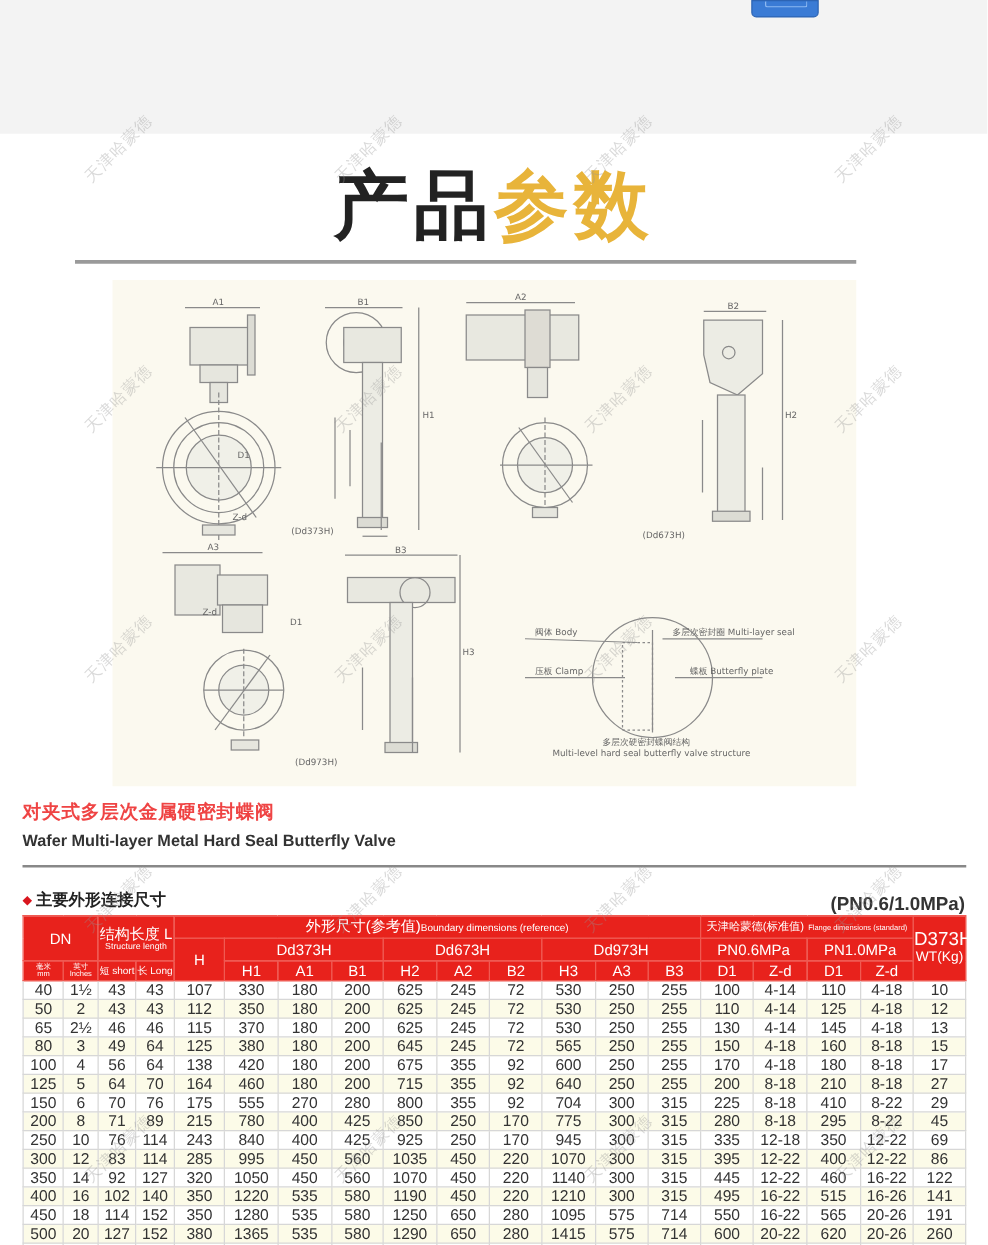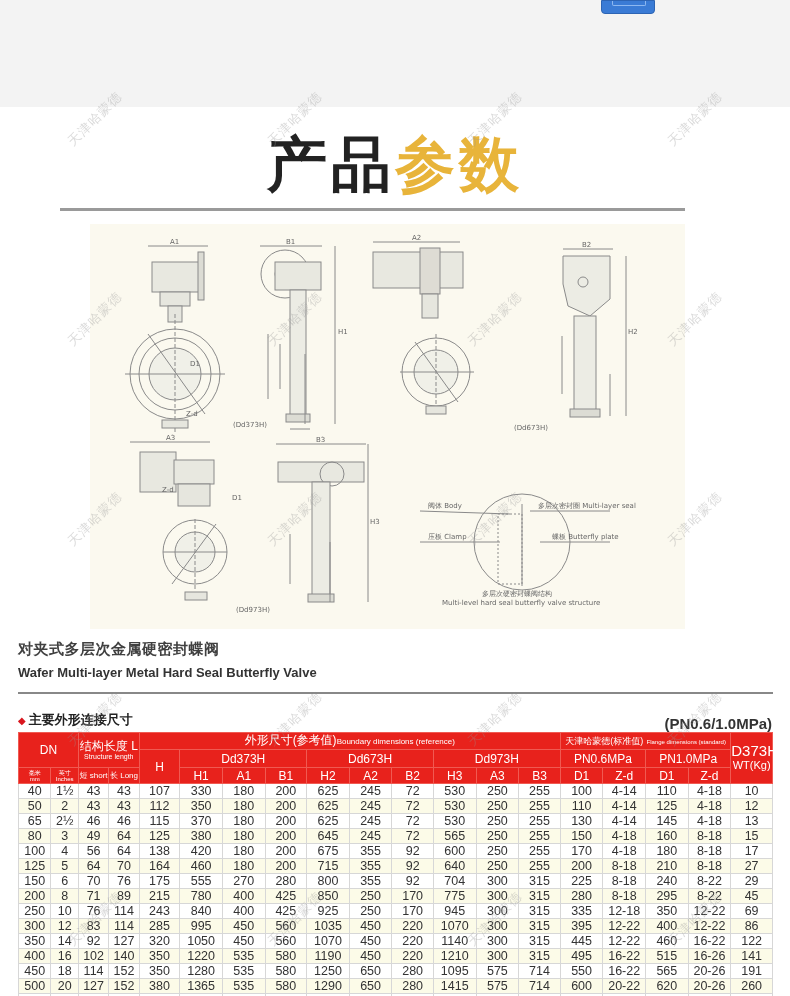--- a/index.html
+++ b/index.html
@@ -12,21 +12,21 @@
 
   .title-wrap { position: absolute; left: 0; top: 130px; width: 790px; text-align: center; font-size: 60px; font-weight: bold; letter-spacing: 4px; line-height: 70px; }
   .title-black { color: #222222; text-align: right; }
   .title-gold { color: #e8b43a; }
   .title-rule-2 { position: absolute; left: 60px; top: 208px; width: 393px; height: 3px; background: #9a9a9a; }
 
   .drawing-area { position: absolute; left: 90px; top: 224px; width: 595px; height: 405px; background: #fbf9ef; }
   .drawing-area svg { position: absolute; left: 0; top: 0; }
   .dim-label { font-family: "DejaVu Sans", sans-serif; font-size: 7px; fill: #666; }
 
-  .product-cn { position: absolute; left: 18px; top: 640px; font-size: 15px; font-weight: bold; color: #404040; letter-spacing: 0.5px; }
+  .product-cn { position: absolute; left: 18px; top: 640px; font-size: 15px; font-weight: bold; color: #ef4444; letter-spacing: 0.5px; }
   .product-en { position: absolute; left: 18px; top: 665px; font-size: 13px; font-weight: bold; color: #333; }
   .section-rule { position: absolute; left: 18px; top: 692px; width: 755px; height: 2px; background: #888; }
 
   .section-head { position: absolute; left: 18px; top: 711px; font-size: 13px; font-weight: bold; color: #222; display: flex; align-items: center; }
   .diamond { color: #d9161e; font-size: 10px; margin-right: 3px; }
   .section-head .en { margin-left: 10px; }
   .pressure-note { position: absolute; right: 18px; top: 715px; font-size: 15px; font-weight: bold; color: #333; }
 
   table.dims { position: absolute; left: 18px; top: 732px; width: 755px; border-collapse: collapse; table-layout: fixed; font-size: 12px; }
   table.dims th { background: #e8221c; color: #ffffff; font-weight: normal; border: 1px solid #f05a52; text-align: center; padding: 0; line-height: 14px; }
@@ -372,21 +372,21 @@
         <td>270</td>
         <td>280</td>
         <td>800</td>
         <td>355</td>
         <td>92</td>
         <td>704</td>
         <td>300</td>
         <td>315</td>
         <td>225</td>
         <td>8-18</td>
-        <td>240</td>
+        <td>410</td>
         <td>8-22</td>
         <td>29</td>
       </tr>
       <tr class="alt">
         <td>200</td>
         <td>8</td>
         <td>71</td>
         <td>89</td>
         <td>215</td>
         <td>780</td>

